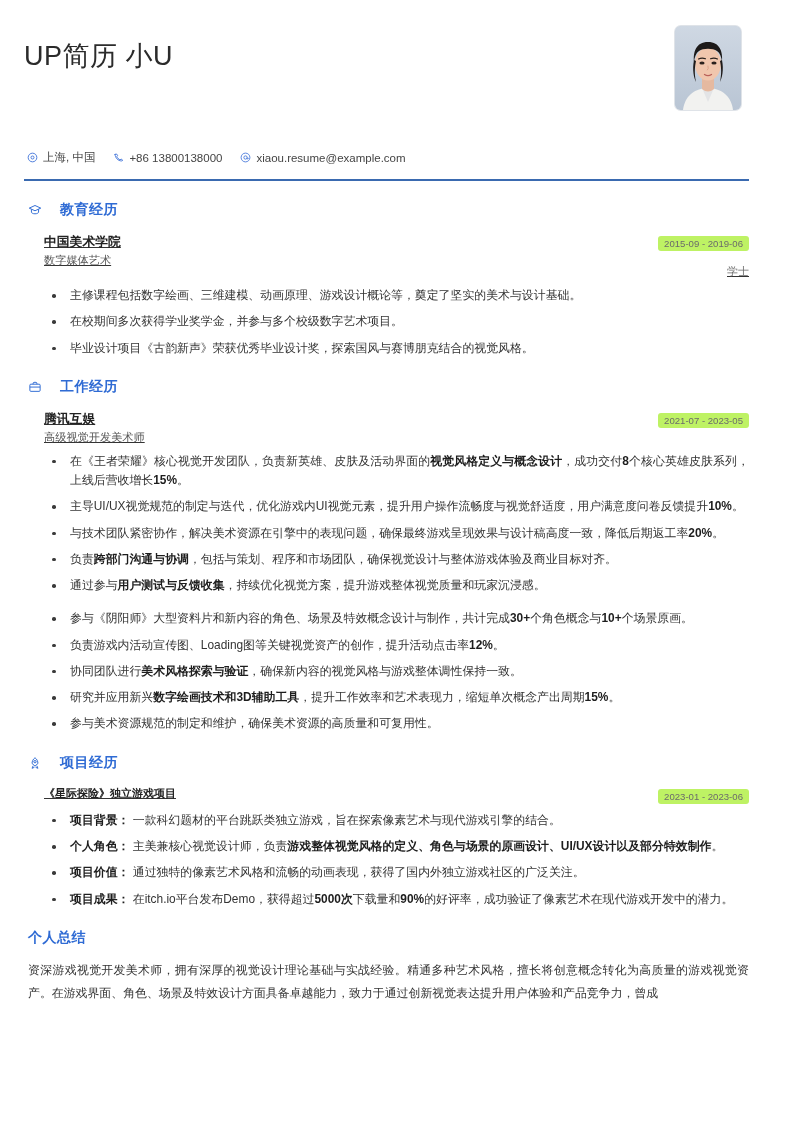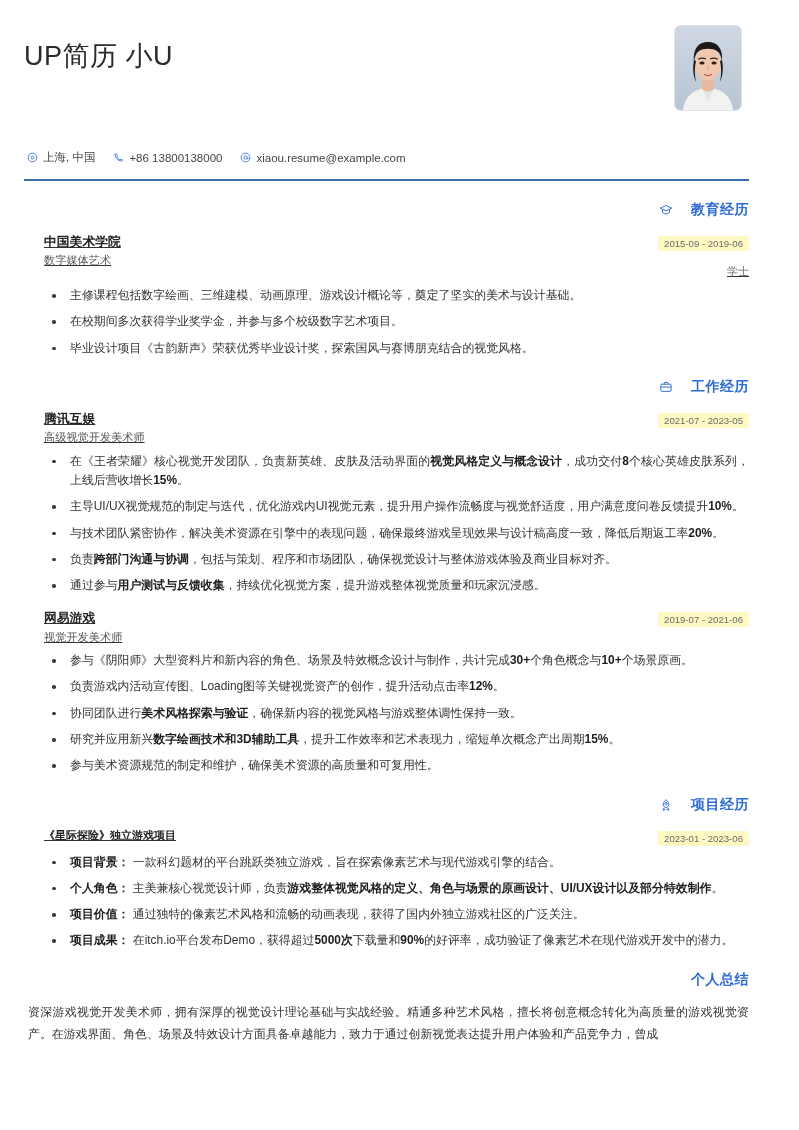--- a/index.html
+++ b/index.html
@@ -25,33 +25,33 @@
 
   
   .contact { display: flex; align-items: center; gap: 18px; margin-top: 40px; padding-left: 3px; }
   .contact-item { display: flex; align-items: center; gap: 5px; font-size: 11.5px; color: #444; }
   .contact-item .ico { color: #3a6fd8; display: inline-flex; align-items: center; }
   .contact-item .ico svg { display: block; }
   .rule { height: 2px; background: #3a6ab0; margin-top: 14px; }
 
   
   .section { margin-top: 20px; }
-  .section-head { display: flex; align-items: center; gap: 18px; padding-left: 4px; justify-content: flex-end; }
+  .section-head { display: flex; align-items: center; gap: 18px; padding-left: 4px; }
   .section-head .ico { color: #2f6bd4; display: inline-flex; }
   .section-head .ico svg { display: block; }
   .section-title { font-size: 14px; font-weight: 700; color: #2f6bd4; letter-spacing: .5px; }
 
   .entry { margin-top: 14px; padding-left: 20px; position: relative; }
   .entry-top { display: flex; justify-content: space-between; align-items: flex-start; text-decoration: underline; }
   .org { font-size: 12.8px; font-weight: 700; color: #222; line-height: 1.35; }
   .role { font-size: 11.2px; color: #555; margin-top: 3px; line-height: 1.3; }
   .meta { text-align: right; flex: none; padding-left: 14px; }
   .date-badge {
     display: inline-block; font-size: 9.6px; color: #6b6b6b;
-    background: #fef9c3; border-radius: 3px; padding: 2px 6px; white-space: nowrap;
+    background: #bef264; border-radius: 3px; padding: 2px 6px; white-space: nowrap;
   }
   .degree { font-size: 11px; color: #6b6b6b; margin-top: 13px; }
 
   ul.bullets { list-style: none; margin-top: 7px; }
   ul.bullets li {
     position: relative; padding-left: 26px; margin-top: 7px;
     font-size: 11.9px; line-height: 1.62; color: #333; text-align: justify;
   }
   ul.bullets li:first-child { margin-top: 5px; }
   ul.bullets li::before {
@@ -196,29 +196,20 @@
       <ul class="bullets">
           <li><span>在《王者荣耀》核心视觉开发团队，负责新英雄、皮肤及活动界面的</span><b>视觉风格定义与概念设计</b><span>，成功交付</span><b>8</b><span>个核心英雄皮肤系列，上线后营收增长</span><b>15%</b><span>。</span></li>
           <li><span>主导UI/UX视觉规范的制定与迭代，优化游戏内UI视觉元素，提升用户操作流畅度与视觉舒适度，用户满意度问卷反馈提升</span><b>10%</b><span>。</span></li>
           <li><span>与技术团队紧密协作，解决美术资源在引擎中的表现问题，确保最终游戏呈现效果与设计稿高度一致，降低后期返工率</span><b>20%</b><span>。</span></li>
           <li><span>负责</span><b>跨部门沟通与协调</b><span>，包括与策划、程序和市场团队，确保视觉设计与整体游戏体验及商业目标对齐。</span></li>
           <li><span>通过参与</span><b>用户测试与反馈收集</b><span>，持续优化视觉方案，提升游戏整体视觉质量和玩家沉浸感。</span></li>
         </ul>
     </div>
 
     <div class="entry">
-      <div class="entry-top">
-        <div>
-          <div class="org">网易游戏</div>
-          <div class="role">视觉开发美术师</div>
-        </div>
-        <div class="meta">
-          <span class="date-badge">2019-07 - 2021-06</span>
-        </div>
-      </div>
       <ul class="bullets">
           <li><span>参与《阴阳师》大型资料片和新内容的角色、场景及特效概念设计与制作，共计完成</span><b>30+</b><span>个角色概念与</span><b>10+</b><span>个场景原画。</span></li>
           <li><span>负责游戏内活动宣传图、Loading图等关键视觉资产的创作，提升活动点击率</span><b>12%</b><span>。</span></li>
           <li><span>协同团队进行</span><b>美术风格探索与验证</b><span>，确保新内容的视觉风格与游戏整体调性保持一致。</span></li>
           <li><span>研究并应用新兴</span><b>数字绘画技术和3D辅助工具</b><span>，提升工作效率和艺术表现力，缩短单次概念产出周期</span><b>15%</b><span>。</span></li>
           <li><span>参与美术资源规范的制定和维护，确保美术资源的高质量和可复用性。</span></li>
         </ul>
     </div>
   </div>
 

